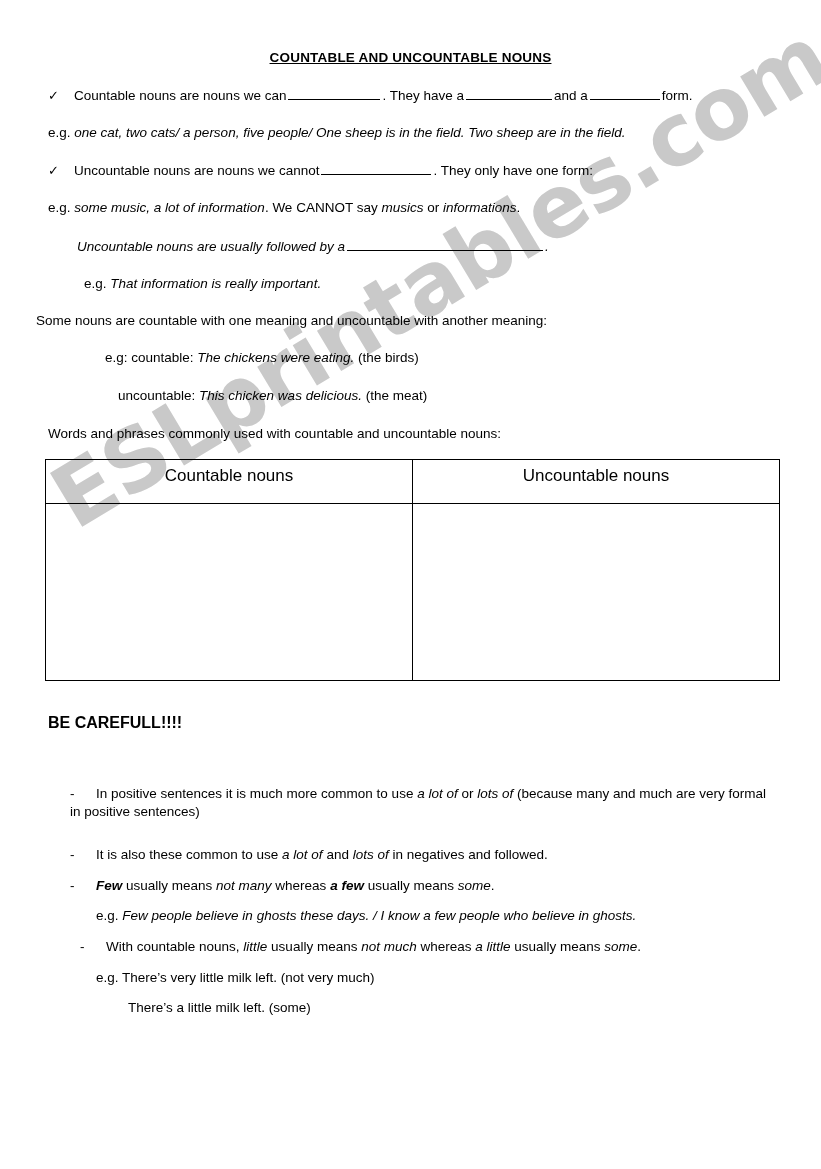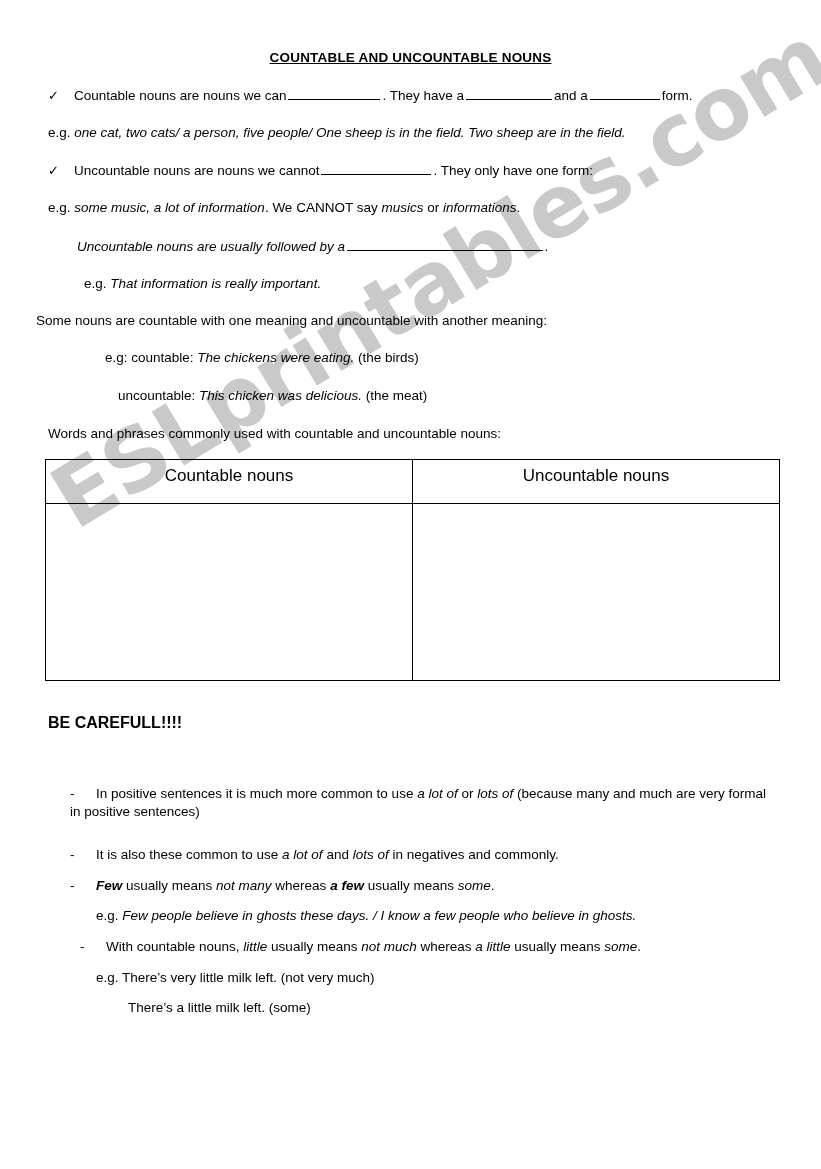--- a/index.html
+++ b/index.html
@@ -195,21 +195,21 @@
     </table>
 
     <div class="blk" style="left:48px; top:714px; font-size:16px; font-weight:bold;">BE CAREFULL!!!!</div>
 
 
     <div class="blk wrapline" style="left:70px; top:785px; width:700px;">
       <span class="dash">-</span><span class="rich" style="display:inline;"><span>In positive sentences it is much more common to use </span><em class="i">a lot of</em><span> or </span><em class="i">lots of</em><span> (because many and much are very formal in positive sentences)</span></span>
     </div>
 
     <div class="blk wrapline" style="left:70px; top:846px; width:700px;">
-      <span class="dash">-</span><span class="rich"><span>It is also these common to use </span><em class="i">a lot of</em><span> and </span><em class="i">lots of</em><span> in negatives and commonly.</span></span>
+      <span class="dash">-</span><span class="rich"><span>It is also these common to use </span><em class="i">a lot of</em><span> and </span><em class="i">lots of</em><span> in negatives and followed.</span></span>
     </div>
 
     <div class="blk wrapline" style="left:70px; top:877px; width:700px;">
       <span class="dash">-</span><span class="rich"><b class="bi">Few</b><span> usually means </span><em class="i">not many</em><span> whereas </span><b class="bi">a few</b><span> usually means </span><em class="i">some</em><span>.</span></span>
     </div>
 
     <div class="blk line" style="left:96px; top:907px;">
       <span>e.g.</span>
       <em class="i">Few people believe in ghosts these days. / I know a few people who believe in ghosts.</em>
     </div>

